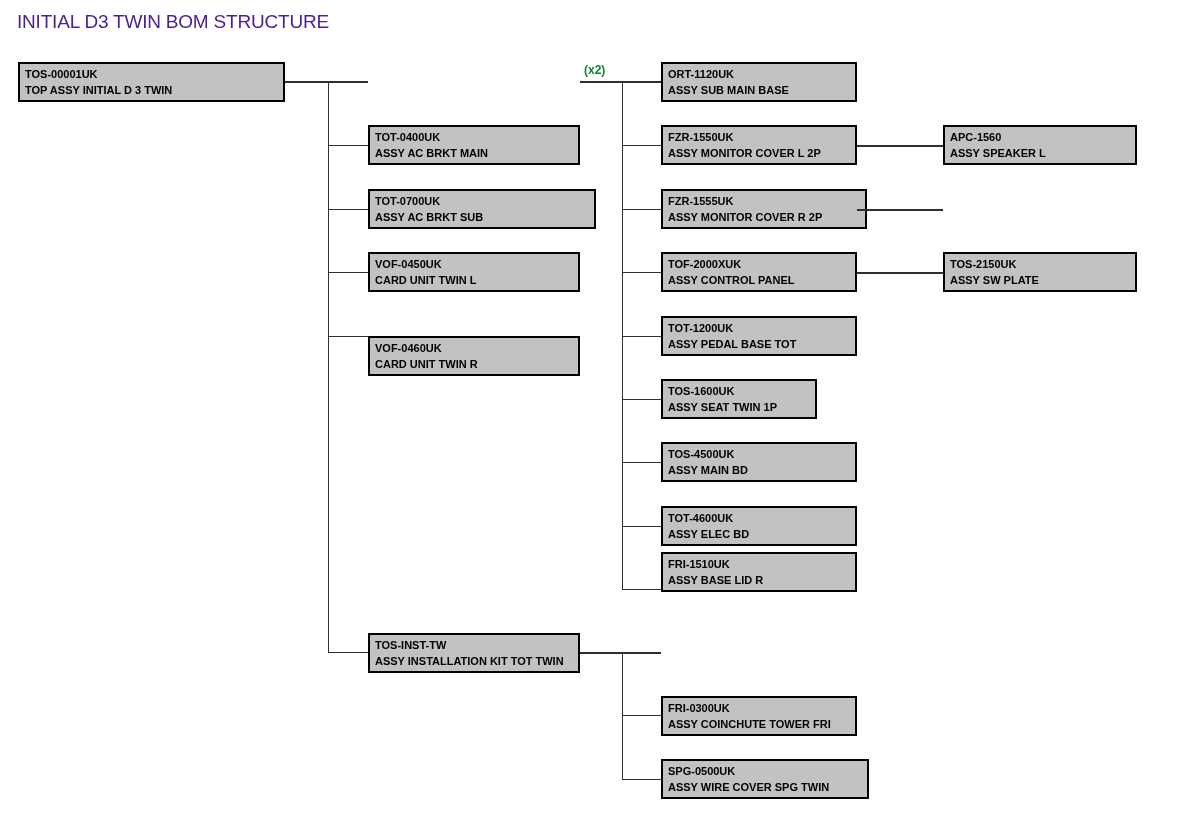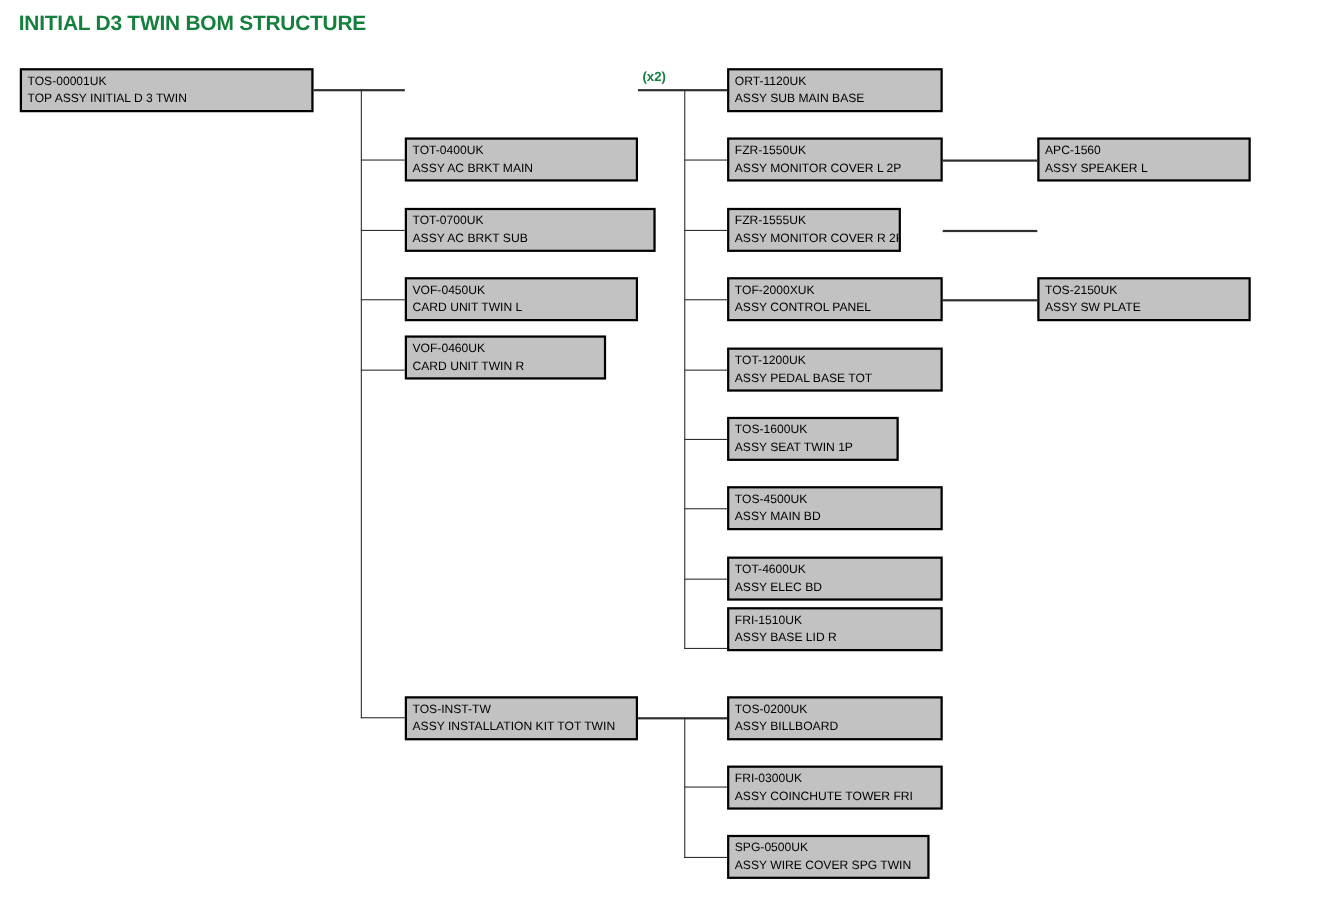--- a/index.html
+++ b/index.html
@@ -3,30 +3,30 @@
 <meta charset="utf-8">
 <style>
   html,body{margin:0;padding:0;}
   body{
     width:1204px;height:820px;position:relative;background:#ffffff;
     font-family:"Liberation Sans",sans-serif;overflow:hidden;
   }
   .stage{position:absolute;left:0;top:0;width:1204px;height:820px;}
   .title{
     position:absolute;left:17px;top:11px;
-    font-size:19px;font-weight:bold;color:#15803d;
+    font-size:19px;font-weight:normal;color:#4c1d95;
     letter-spacing:-0.2px;white-space:nowrap;
   }
   .node{
     position:absolute;height:40px;box-sizing:border-box;
     background:#c2c2c2;border:2px solid #000;
     padding:2px 2px 0 5px;overflow:hidden;
   }
   .node .part,.node .desc{
-    font-size:11px;font-weight:normal;line-height:16px;color:#000;white-space:nowrap;
+    font-size:11px;font-weight:bold;line-height:16px;color:#000;white-space:nowrap;
   }
   .qty{
     position:absolute;left:584px;top:63px;
     font-size:12px;font-weight:bold;color:#15803d;white-space:nowrap;
   }
   .line{position:absolute;background:#2f2f2f;}
   .h2{height:2px;}
   .h1{height:1px;}
   .v1{width:1px;}
 </style>
@@ -49,38 +49,38 @@
     <div class="desc">ASSY AC BRKT MAIN</div>
   </div>
   <div class="node" style="left:368px;top:189px;width:228px">
     <div class="part">TOT-0700UK</div>
     <div class="desc">ASSY AC BRKT SUB</div>
   </div>
   <div class="node" style="left:368px;top:252px;width:212px">
     <div class="part">VOF-0450UK</div>
     <div class="desc">CARD UNIT TWIN L</div>
   </div>
-  <div class="node" style="left:368px;top:305px;width:183px">
+  <div class="node" style="left:368px;top:336px;width:212px">
     <div class="part">VOF-0460UK</div>
     <div class="desc">CARD UNIT TWIN R</div>
   </div>
   <div class="node" style="left:368px;top:633px;width:212px">
     <div class="part">TOS-INST-TW</div>
     <div class="desc">ASSY INSTALLATION KIT TOT TWIN</div>
   </div>
 
   <div class="node" style="left:661px;top:62px;width:196px">
     <div class="part">ORT-1120UK</div>
     <div class="desc">ASSY SUB MAIN BASE</div>
   </div>
   <div class="node" style="left:661px;top:125px;width:196px">
     <div class="part">FZR-1550UK</div>
     <div class="desc">ASSY MONITOR COVER L 2P</div>
   </div>
-  <div class="node" style="left:661px;top:189px;width:158px">
+  <div class="node" style="left:661px;top:189px;width:206px">
     <div class="part">FZR-1555UK</div>
     <div class="desc">ASSY MONITOR COVER R 2P</div>
   </div>
   <div class="node" style="left:661px;top:252px;width:196px">
     <div class="part">TOF-2000XUK</div>
     <div class="desc">ASSY CONTROL PANEL</div>
   </div>
   <div class="node" style="left:661px;top:316px;width:196px">
     <div class="part">TOT-1200UK</div>
     <div class="desc">ASSY PEDAL BASE TOT</div>
@@ -95,29 +95,25 @@
   </div>
   <div class="node" style="left:661px;top:506px;width:196px">
     <div class="part">TOT-4600UK</div>
     <div class="desc">ASSY ELEC BD</div>
   </div>
   <div class="node" style="left:661px;top:552px;width:196px">
     <div class="part">FRI-1510UK</div>
     <div class="desc">ASSY BASE LID R</div>
   </div>
 
-  <div class="node" style="left:661px;top:633px;width:196px">
-    <div class="part">TOS-0200UK</div>
-    <div class="desc">ASSY BILLBOARD</div>
-  </div>
   <div class="node" style="left:661px;top:696px;width:196px">
     <div class="part">FRI-0300UK</div>
     <div class="desc">ASSY COINCHUTE TOWER FRI</div>
   </div>
-  <div class="node" style="left:661px;top:759px;width:184px">
+  <div class="node" style="left:661px;top:759px;width:208px">
     <div class="part">SPG-0500UK</div>
     <div class="desc">ASSY WIRE COVER SPG TWIN</div>
   </div>
 
   <div class="node" style="left:943px;top:125px;width:194px">
     <div class="part">APC-1560</div>
     <div class="desc">ASSY SPEAKER L</div>
   </div>
   <div class="node" style="left:943px;top:252px;width:194px">
     <div class="part">TOS-2150UK</div>

